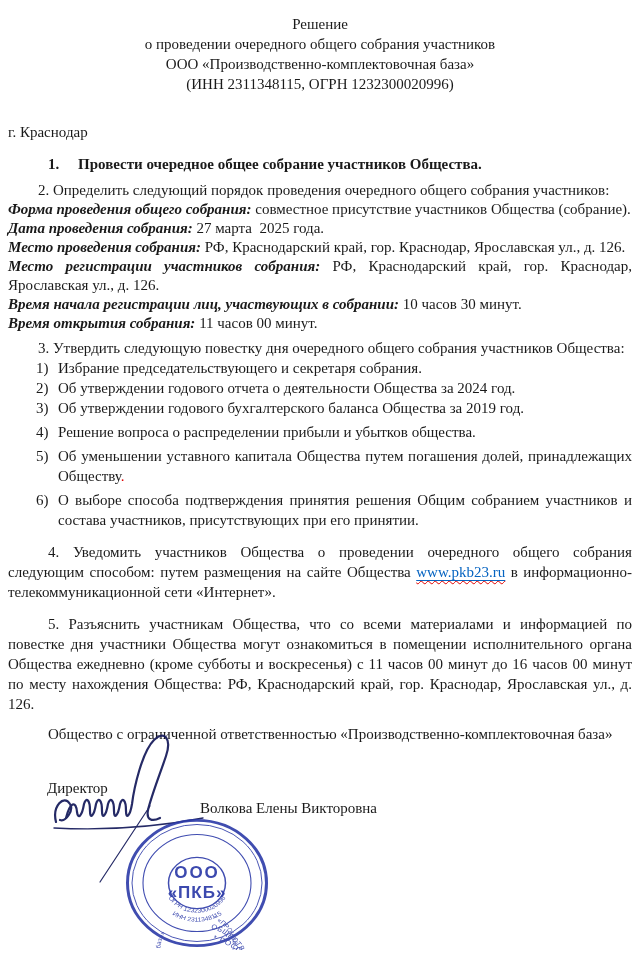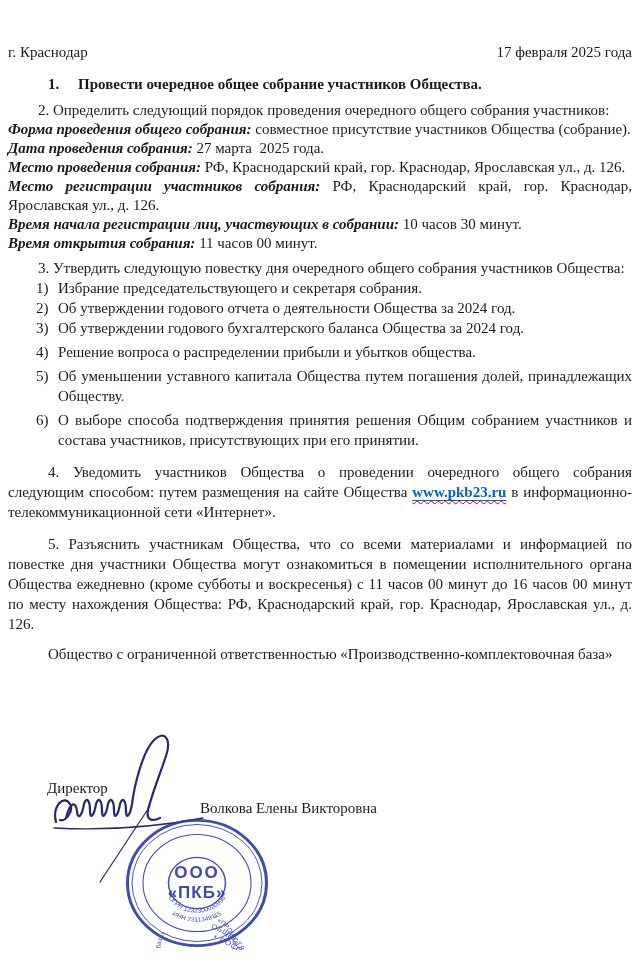--- a/index.html
+++ b/index.html
@@ -35,40 +35,45 @@
   .details .dl{font-weight:bold;font-style:italic;}
   .details .dv{white-space:pre-wrap;}
   .res3h{margin-top:5px;}
   .agenda-item{display:flex;padding-left:28px;}
   .agenda-item .anum{flex:0 0 22px;}
   .agenda-item .atxt{flex:1;text-align:justify;}
   .agenda-item.sp{margin-top:4px;}
   .red{color:var(--red);}
   .res4{margin-top:12px;}
   .res5{margin-top:12px;}
-  a.site{color:var(--link);text-decoration:underline;font-weight:bold;}
+  a.site{color:var(--link);text-decoration:underline;}
   .spellwavy{text-decoration:underline wavy var(--red);text-decoration-thickness:1px;text-underline-offset:3px;}
   .closing{margin-top:10px;padding-left:40px;}
   .abs{position:absolute;}
   .director-label{left:47px;top:778px;}
   .director-name{left:200px;top:798px;white-space:nowrap;}
   svg{display:block;}
   .sig-svg{left:30px;top:718px;pointer-events:none;}
   .stamp-svg{left:121px;top:816px;pointer-events:none;}
   .stamp-text{font-family:"Liberation Sans","DejaVu Sans",sans-serif;fill:var(--stamp);}
 </style>
 </head>
 <body>
 
 <div class="page">
 
+  <div class="title-block">
+    <div>Решение</div>
+    <div>о проведении очередного общего собрания участников</div>
+    <div>ООО «Производственно-комплектовочная база»</div>
+    <div>(ИНН 2311348115, ОГРН 1232300020996)</div>
+  </div>
 
   <div class="meta-row">
     <span>г. Краснодар</span>
-    <span>17 февраля 2025 года</span>
   </div>
 
 
   <p class="res1"><span class="rnum">1.</span><span>Провести очередное общее собрание участников Общества.</span></p>
 
   <p class="res2h ind30">2. Определить следующий порядок проведения очередного общего собрания участников:</p>
 
   <div class="details">
     <div class="jst"><span class="dl">Форма проведения общего собрания:</span><span class="dv"> совместное присутствие участников Общества (собрание).</span></div>
     <div class="jst"><span class="dl">Дата проведения собрания:</span><span class="dv"> 27 марта  2025 года.</span></div>
@@ -84,21 +89,21 @@
     <div class="agenda-item">
         <span class="anum">1)</span>
         <span class="atxt">Избрание председательствующего и секретаря собрания.</span>
       </div>
     <div class="agenda-item">
         <span class="anum">2)</span>
         <span class="atxt">Об утверждении годового отчета о деятельности Общества за 2024 год.</span>
       </div>
     <div class="agenda-item">
         <span class="anum">3)</span>
-        <span class="atxt">Об утверждении годового бухгалтерского баланса Общества за 2024 год.</span>
+        <span class="atxt">Об утверждении годового бухгалтерского баланса Общества за 2019 год.</span>
       </div>
     <div class="agenda-item sp">
         <span class="anum">4)</span>
         <span class="atxt">Решение вопроса о распределении прибыли и убытков общества.</span>
       </div>
     <div class="agenda-item sp">
         <span class="anum">5)</span>
         <span class="atxt"><span>Об уменьшении уставного капитала Общества путем погашения долей, принадлежащих Обществу</span><span class="red">.</span></span>
       </div>
     <div class="agenda-item sp">

